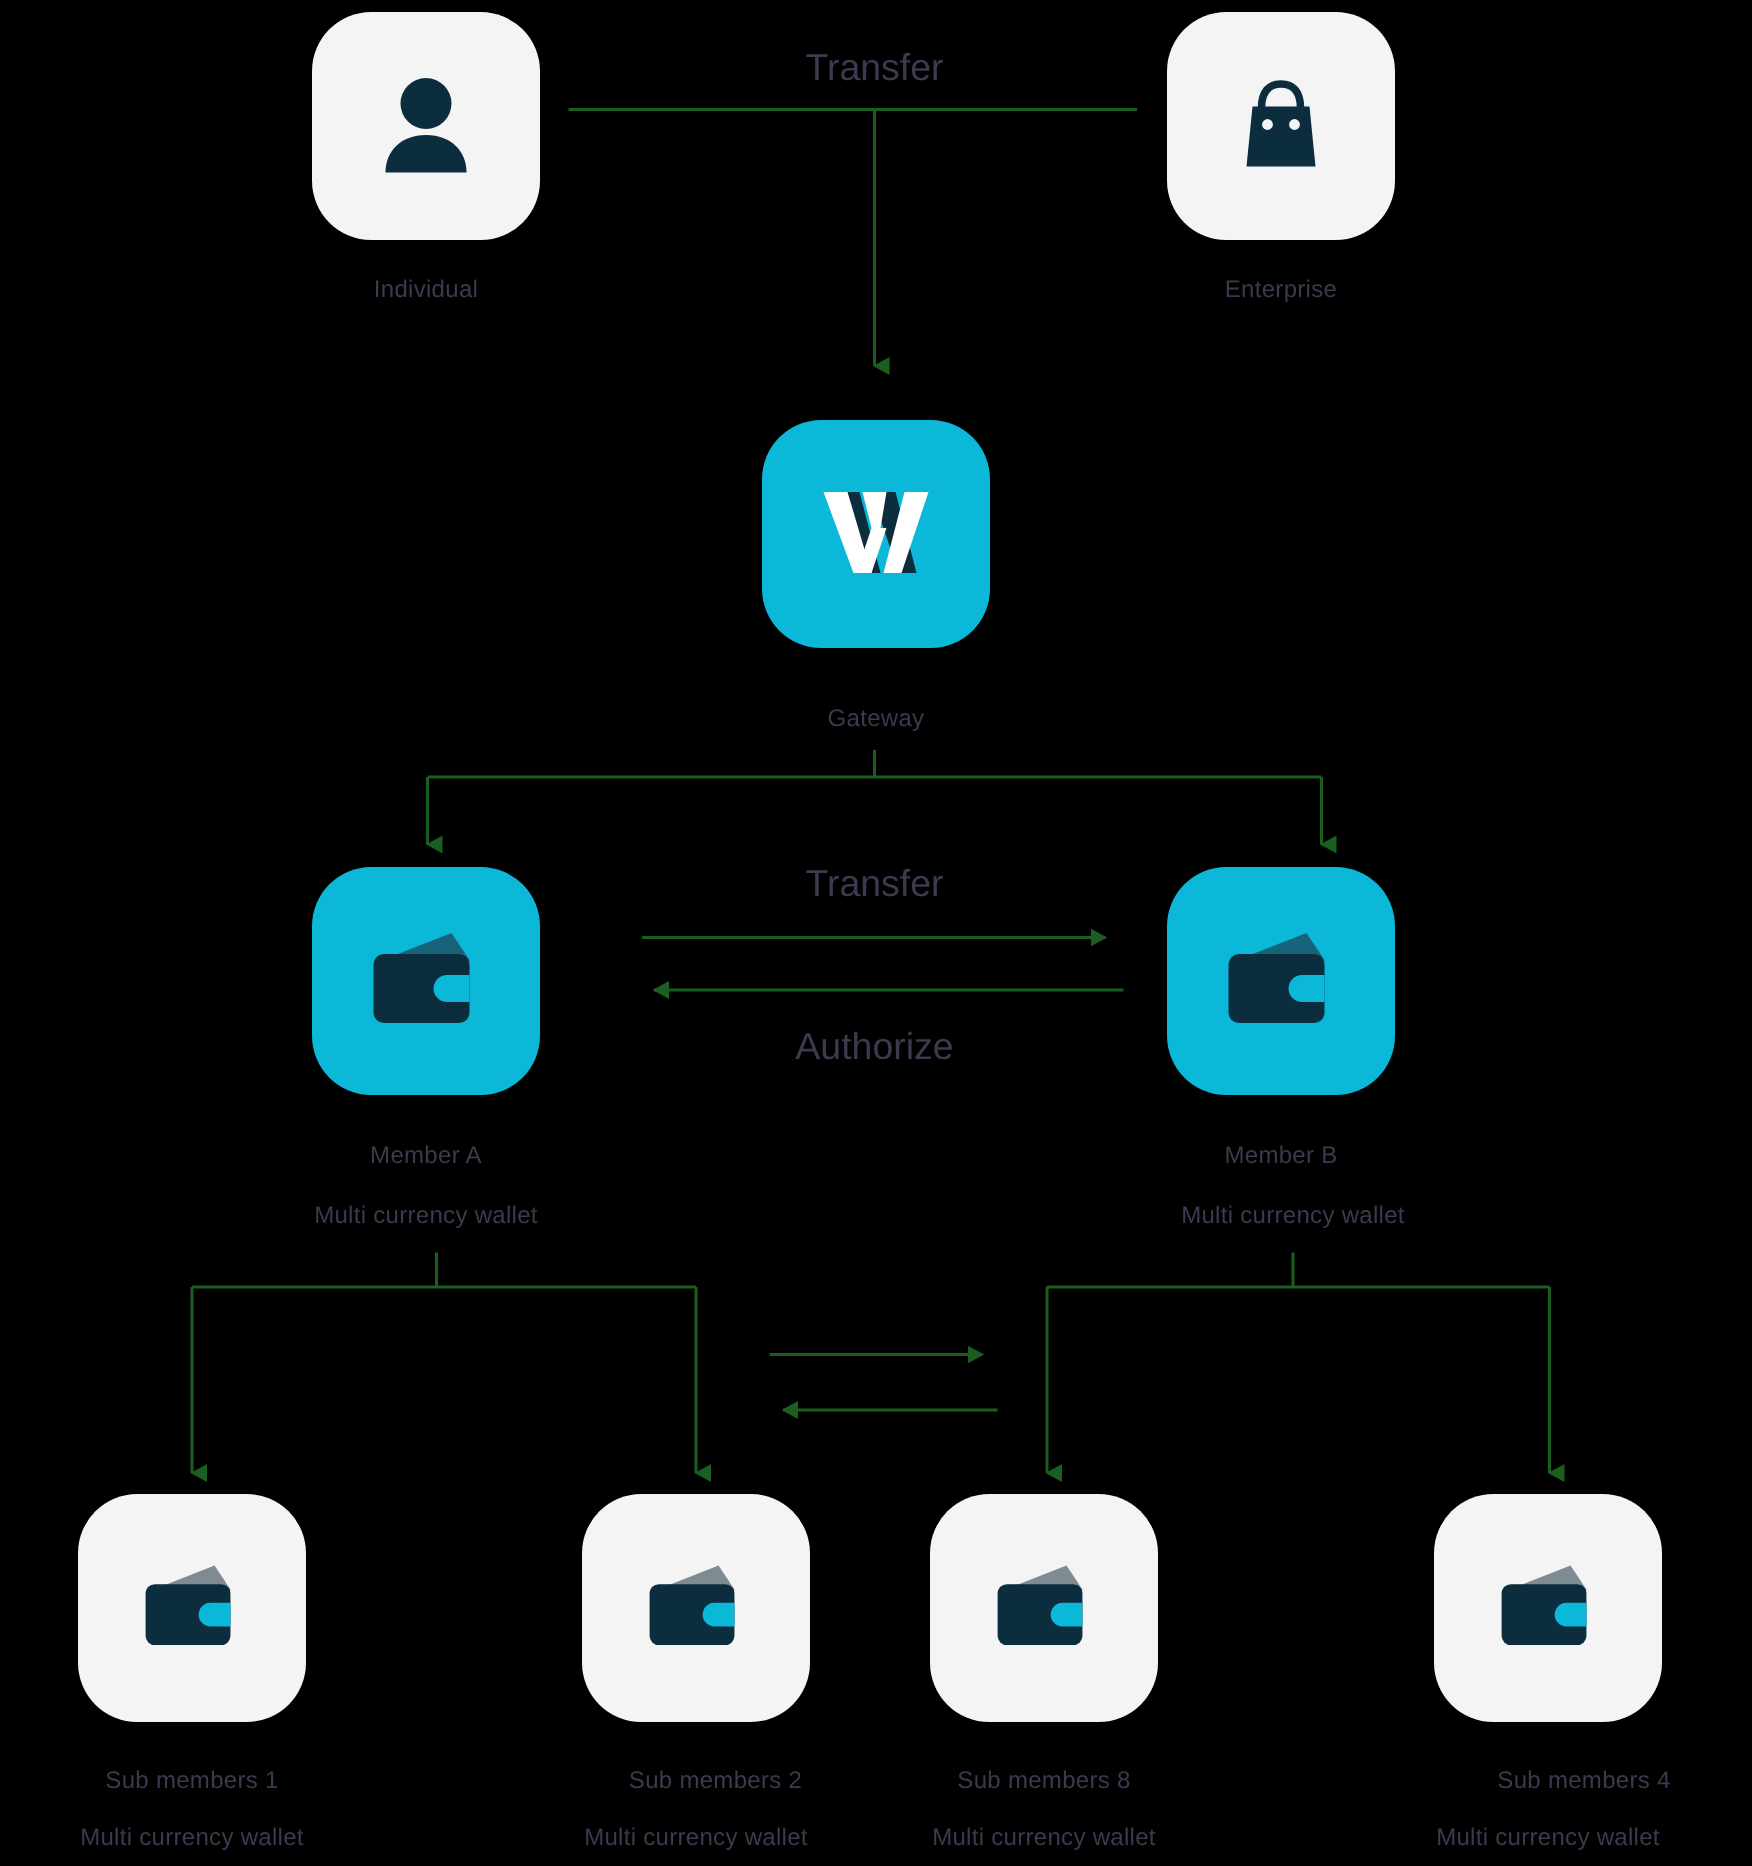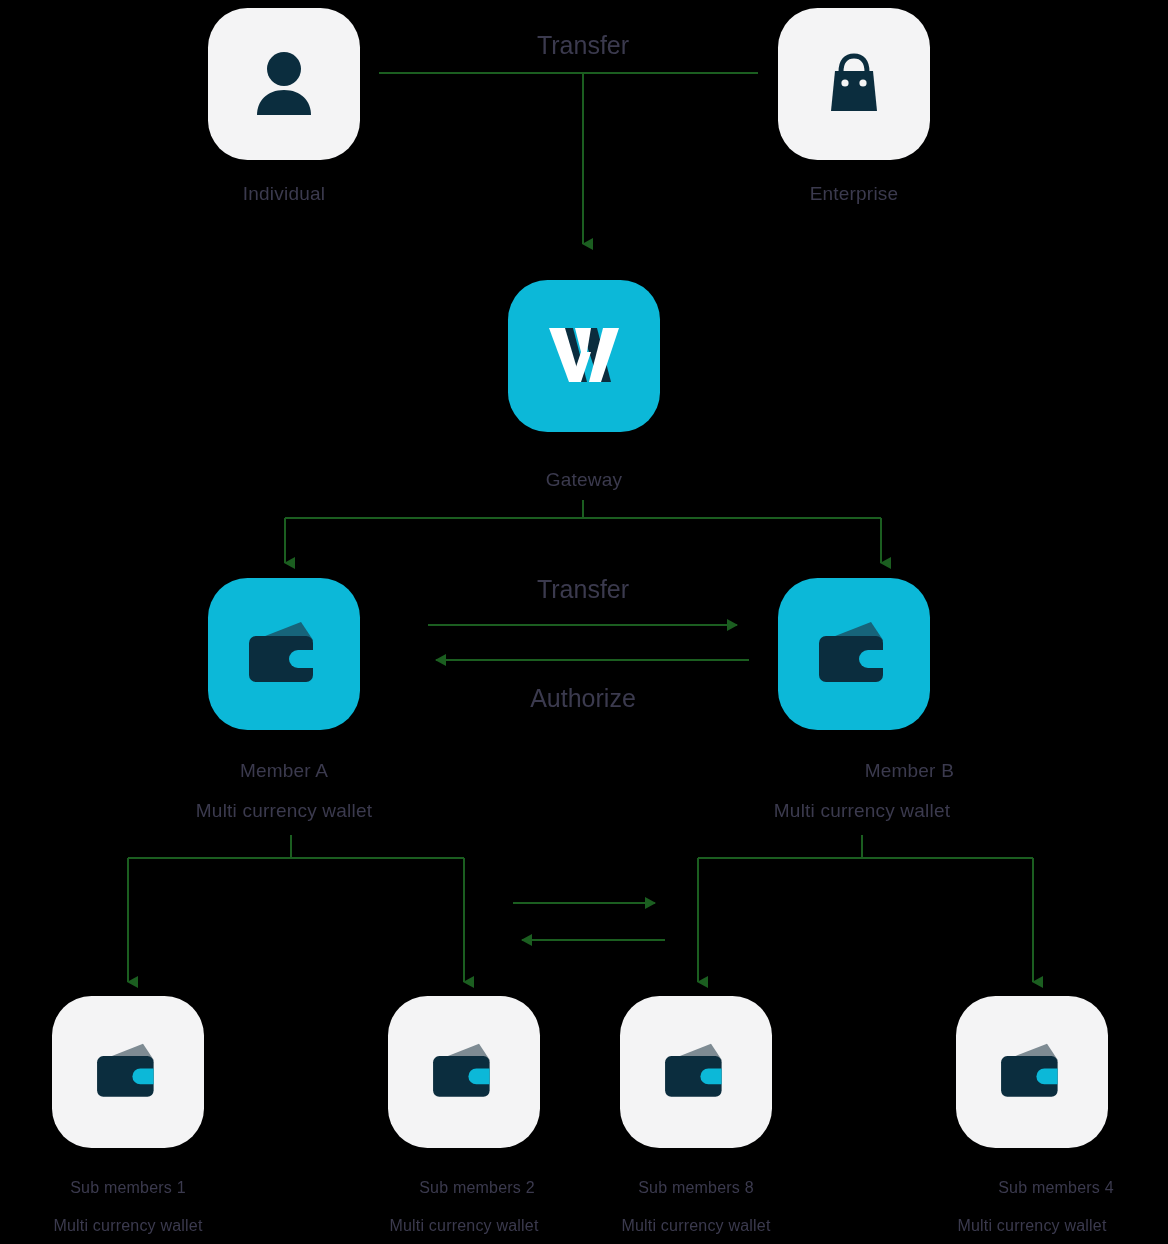--- a/index.html
+++ b/index.html
@@ -25,21 +25,21 @@
     align-items: center;
     justify-content: center;
   }
   .tile.gray  { background: #F4F4F5; }
   .tile.cyan  { background: #0CB8D8; }
 
   .label {
     position: absolute;
     text-align: center;
     color: #3B3A4E;
-    font-size: 19px;
+    font-size: 16px;
     line-height: 32px;
     white-space: nowrap;
     letter-spacing: 0.2px;
   }
   .label.sub { font-size: 16px; }
 
   .edge-layer {
     position: absolute;
     left: 0; top: 0;
     width: 1168px;
@@ -153,21 +153,21 @@
   </div>
 
   <div class="node">
     <div class="tile cyan" style="left:778px; top:578px; width:152px; height:152px;">
       <svg width="86" height="72" viewBox="0 0 86 72">
         <path d="M14,22 L60,4 L72,22 L70,30 L14,30 Z" fill="#17647A"></path>
         <rect x="8" y="18" width="64" height="46" rx="7" fill="#0B2D3E"></rect>
         <path d="M72,32 L72,50 L57,50 A9,9 0 0 1 57,32 Z" fill="#0CB8D8"></path>
       </svg>
     </div>
-    <div class="label" style="left:754px; top:755px; width:200px;text-align:right;">Member B</div>
+    <div class="label" style="left:754px; top:755px; width:200px;">Member B</div>
     <div class="label" style="left:712px; top:795px; width:300px;">Multi currency wallet</div>
   </div>
 
   <div class="node">
     <div class="tile gray" style="left:52px; top:996px; width:152px; height:152px;">
       <svg width="76" height="64" viewBox="0 0 86 72">
         <path d="M14,22 L60,4 L72,22 L70,30 L14,30 Z" fill="#7E8B93"></path>
         <rect x="8" y="18" width="64" height="46" rx="7" fill="#0B2D3E"></rect>
         <path d="M72,32 L72,50 L57,50 A9,9 0 0 1 57,32 Z" fill="#0CB8D8"></path>
       </svg>

